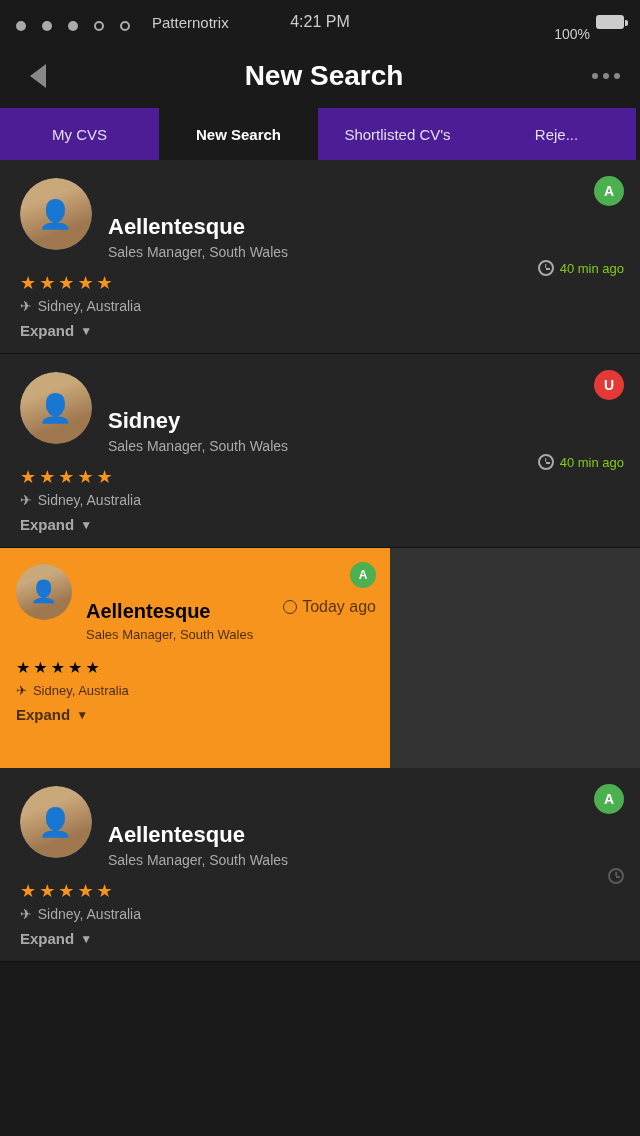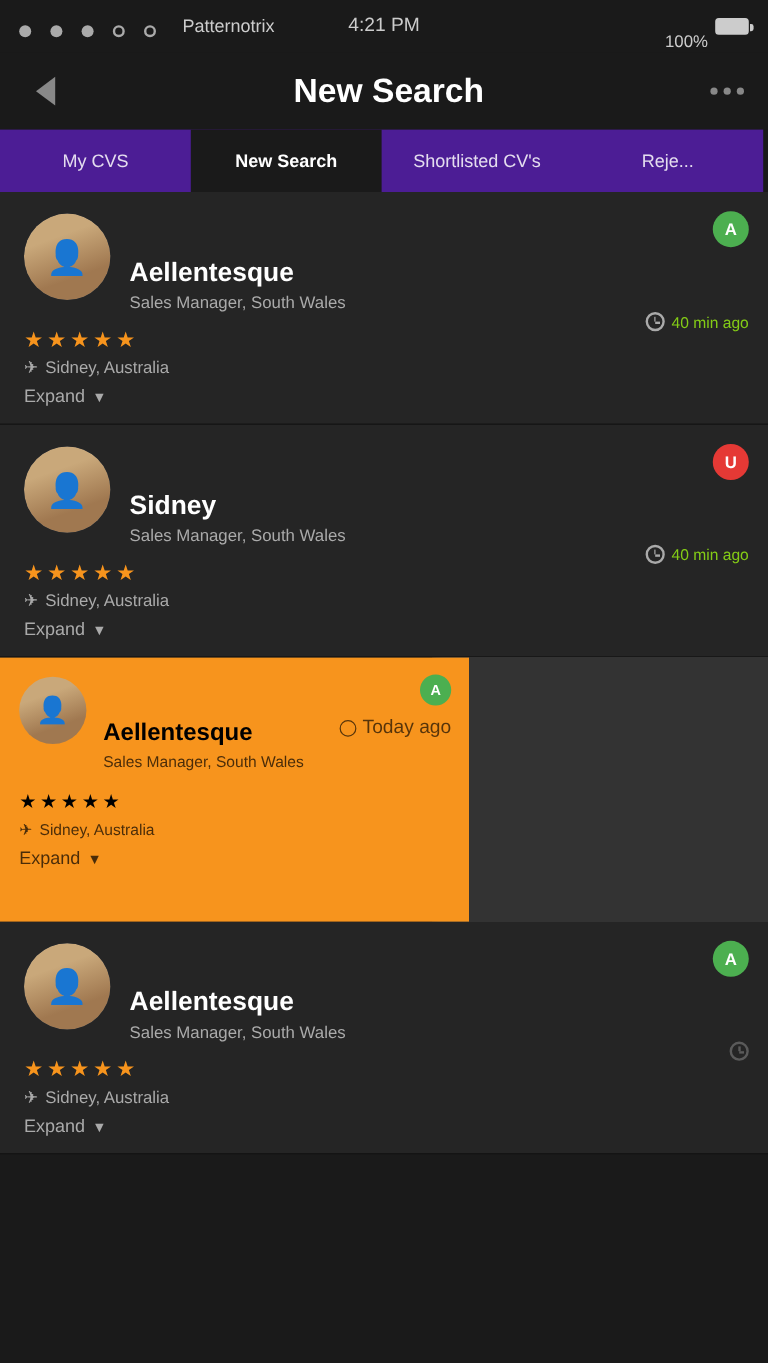--- a/index.html
+++ b/index.html
@@ -231,20 +231,21 @@
       color: #aaa;
       font-size: 14px;
     }
     .expand-row {
       display: flex; align-items: center; gap: 6px;
       cursor: pointer;
     }
     .expand-label {
       color: #aaa;
       font-size: 15px;
+      font-weight: bold;
     }
     .expand-arrow {
       color: #aaa;
       font-size: 12px;
     }
 
     
     .swipe-section {
       position: relative;
       width: 640px;

